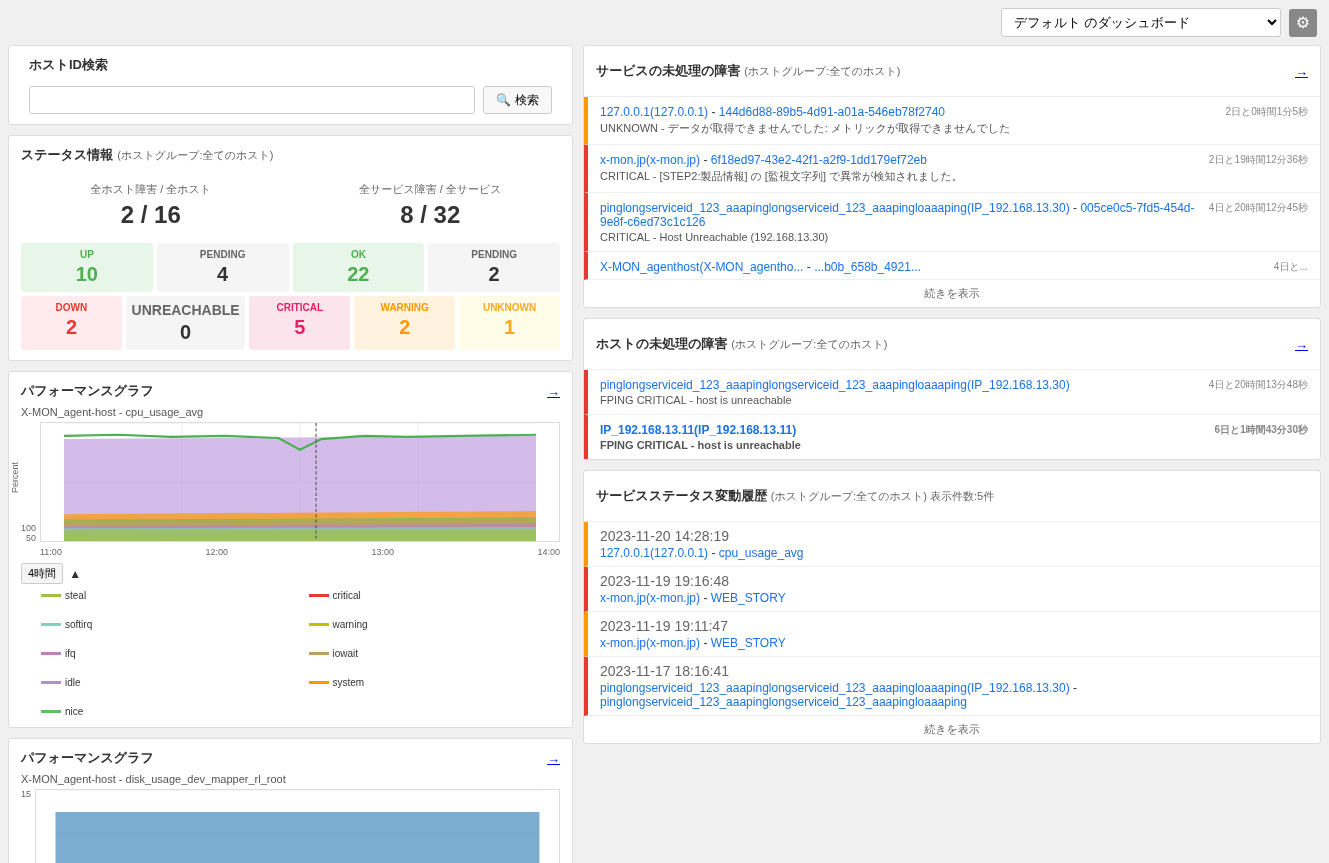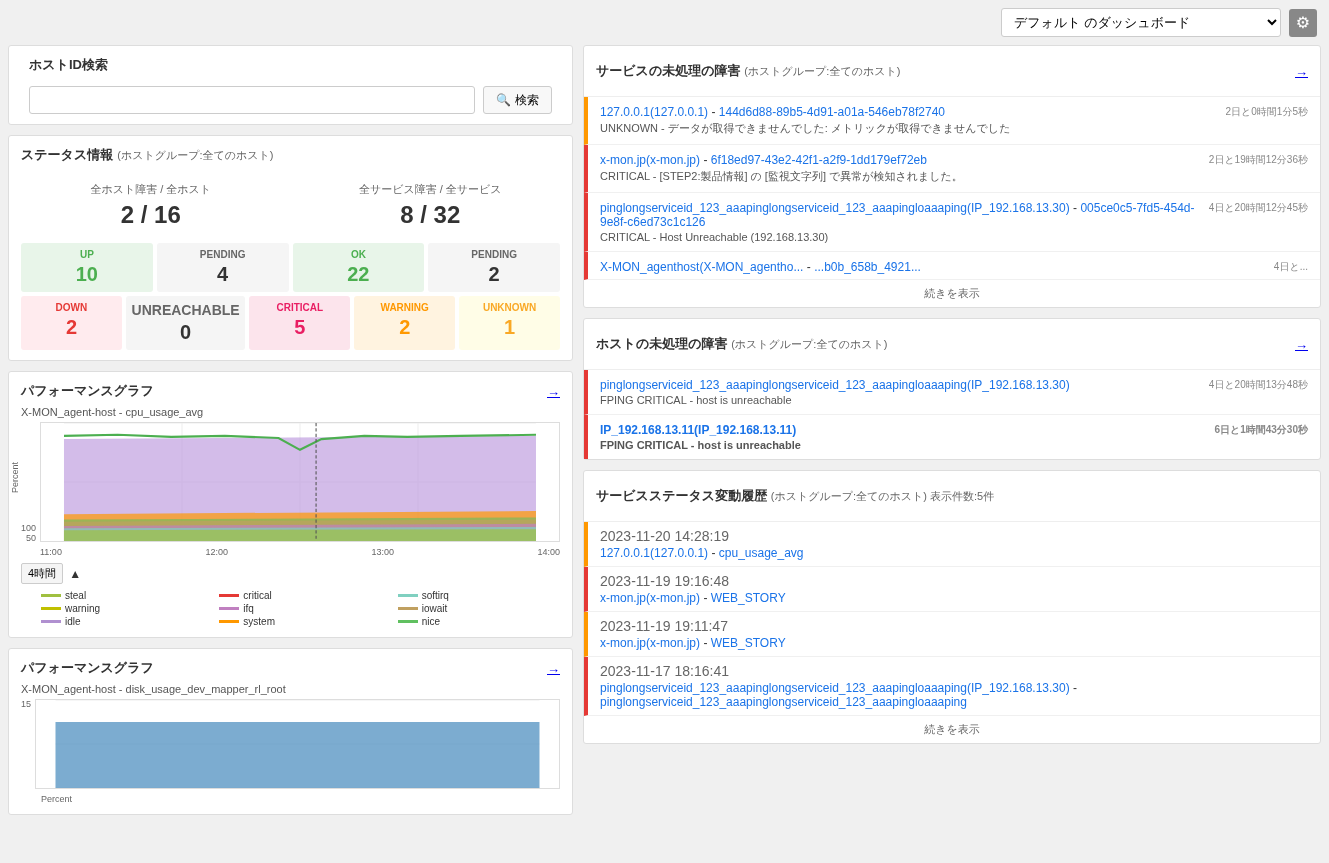--- a/index.html
+++ b/index.html
@@ -147,22 +147,22 @@
       padding: 2px 6px;
       font-size: 11px;
       border: 1px solid #ccc;
       background: #f5f5f5;
       cursor: pointer;
       border-radius: 2px;
     }
 
     .legend-grid {
       display: grid;
-      grid-template-columns: 1fr 1fr 1fr;
-      gap: 2px 16px;
+      grid-template-columns: 1fr 1fr;
+      gap: 18px 16px;
       margin-top: 6px;
       margin-left: 20px;
     }
 
     .legend-item {
       display: flex;
       align-items: center;
       gap: 4px;
       font-size: 10px;
     }

